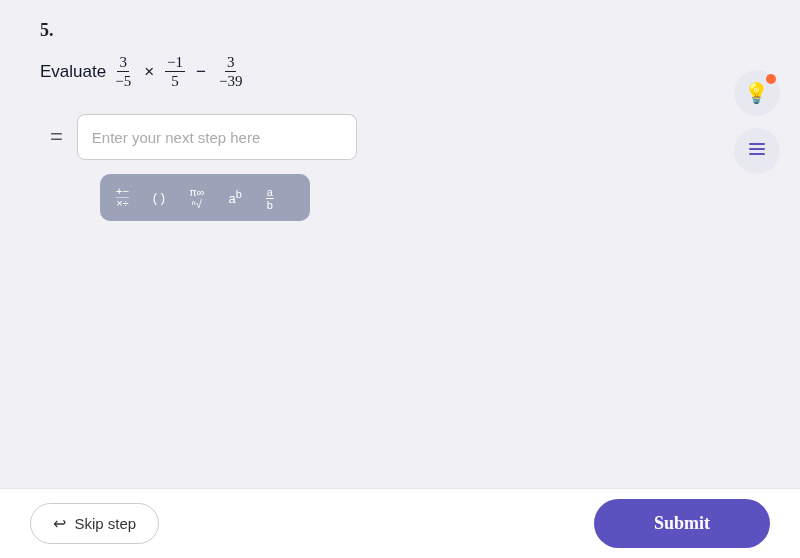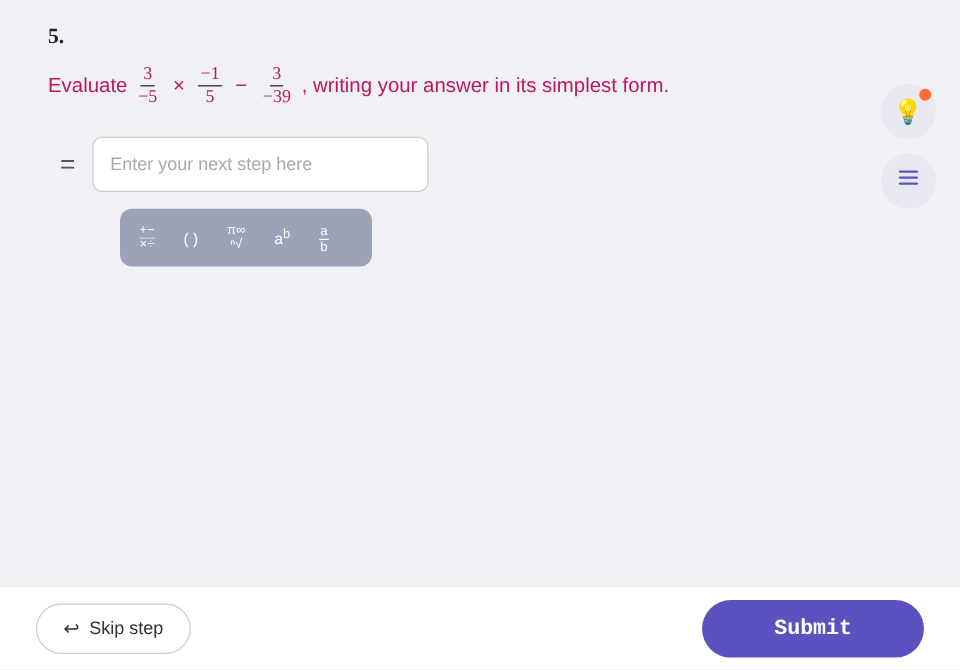--- a/index.html
+++ b/index.html
@@ -18,21 +18,21 @@
 
     .question-number {
       font-size: 18px;
       font-weight: bold;
       color: #222;
       margin-bottom: 12px;
     }
 
     .question-text {
       font-size: 17px;
-      color: #be185d;
+      color: #0f172a;
       display: flex;
       align-items: center;
       flex-wrap: wrap;
       gap: 4px;
       line-height: 1.6;
     }
 
     .fraction {
       display: inline-flex;
       flex-direction: column;
@@ -189,21 +189,21 @@
 
     .submit-btn {
       background: #5b52c0;
       color: white;
       border: none;
       border-radius: 30px;
       padding: 14px 60px;
       font-size: 18px;
       font-weight: 600;
       cursor: pointer;
-      font-family: Liberation Mono, monospace;
+      font-family: Liberation Serif, serif;
     }
 
     .fraction-toolbar {
       display: inline-flex;
       flex-direction: column;
       align-items: center;
       font-size: 11px;
     }
     .fraction-toolbar .fn { border-bottom: 1px solid white; padding: 0 1px; }
     .fraction-toolbar .fd { padding: 0 1px; }
@@ -223,21 +223,20 @@
     <span class="operator" style="font-family:sans-serif;">×</span>
     <span class="fraction">
       <span class="numer">−1</span>
       <span class="denom">5</span>
     </span>
     <span class="operator" style="font-family:sans-serif;">−</span>
     <span class="fraction">
       <span class="numer">3</span>
       <span class="denom">−39</span>
     </span>
-    <span style="font-family:sans-serif;font-size:17px;">, writing your answer in its simplest form.</span>
   </div>
 
   <div class="answer-row">
     <span class="equals-sign" style="font-family:sans-serif;">=</span>
     <input class="answer-input" type="text" placeholder="Enter your next step here" style="">
   </div>
 
   <div class="math-toolbar">
     <button class="toolbar-btn">
       <span class="toolbar-icon" style="font-size:12px; line-height:1;">

